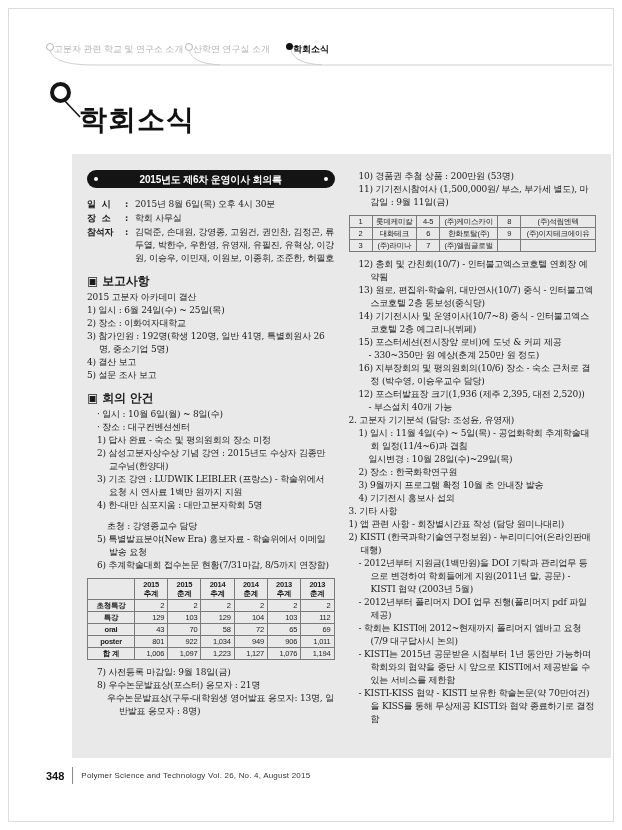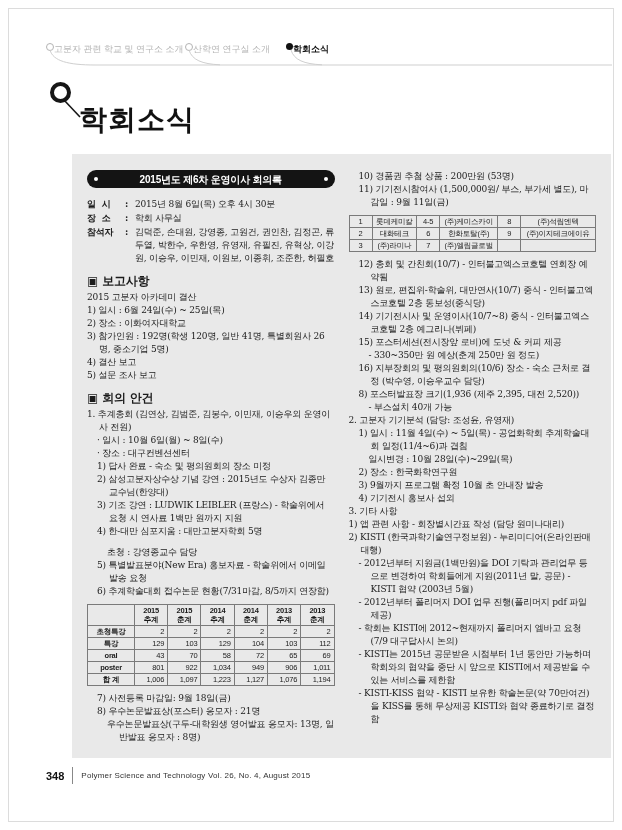--- a/index.html
+++ b/index.html
@@ -126,21 +126,20 @@
           <div class="ln" style="padding-left: 12px; text-indent: -12px;">2) 장소 : 이화여자대학교</div>
           <div class="ln" style="padding-left: 12px; text-indent: -12px;">3) 참가인원 : 192명(학생 120명, 일반 41명, 특별회원사 26명, 중소기업 5명)</div>
           <div class="ln" style="padding-left: 12px; text-indent: -12px;">4) 결산 보고</div>
           <div class="ln" style="padding-left: 12px; text-indent: -12px;">5) 설문 조사 보고</div>
         </div>
 
       <div class="sec-h">
         <span class="sec-marker">▣</span><span>회의 안건</span>
       </div>
       <div>
-          <div class="ln" style="padding-left: 12px; text-indent: -12px;">1. 추계총회 (김연상, 김범준, 김봉수, 이민재, 이승우외 운영이사 전원)</div>
           <div class="ln" style="padding-left: 22px; text-indent: -12px;">· 일시 : 10월 6일(월) ~ 8일(수)</div>
           <div class="ln" style="padding-left: 22px; text-indent: -12px;">· 장소 : 대구컨벤션센터</div>
           <div class="ln" style="padding-left: 22px; text-indent: -12px;">1) 답사 완료 - 숙소 및 평의원회의 장소 미정</div>
           <div class="ln" style="padding-left: 22px; text-indent: -12px;">2) 삼성고분자상수상 기념 강연 : 2015년도 수상자 김종만 교수님(한양대)</div>
           <div class="ln" style="padding-left: 22px; text-indent: -12px;">3) 기조 강연 : LUDWIK LEIBLER (프랑스) - 학술위에서 요청 시 연사료 1백만 원까지 지원</div>
           <div class="ln" style="padding-left: 22px; text-indent: -12px;">4) 한-대만 심포지움 : 대만고분자학회 5명</div>
           <div class="ln" style="padding-left: 32px; text-indent: -12px; margin-top: 8px;">초청 : 강영종교수 담당</div>
           <div class="ln" style="padding-left: 22px; text-indent: -12px;">5) 특별발표분야(New Era) 홍보자료 - 학술위에서 이메일 발송 요청</div>
           <div class="ln" style="padding-left: 22px; text-indent: -12px;">6) 추계학술대회 접수논문 현황(7/31마감, 8/5까지 연장함)</div>
         </div>
@@ -269,21 +268,21 @@
           </tbody>
       </table>
 
       <div>
           <div class="ln" style="padding-left: 22px; text-indent: -12px;">12) 총회 및 간친회(10/7) - 인터불고엑스코호텔 연회장 예약됨</div>
           <div class="ln" style="padding-left: 22px; text-indent: -12px;">13) 원로, 편집위-학술위, 대만연사(10/7) 중식 - 인터불고엑스코호텔 2층 동보성(중식당)</div>
           <div class="ln" style="padding-left: 22px; text-indent: -12px;">14) 기기전시사 및 운영이사(10/7~8) 중식 - 인터불고엑스코호텔 2층 예그리나(뷔페)</div>
           <div class="ln" style="padding-left: 22px; text-indent: -12px;">15) 포스터세션(전시장앞 로비)에 도넛 &amp; 커피 제공</div>
           <div class="ln" style="padding-left: 32px; text-indent: -12px;">- 330~350만 원 예상(춘계 250만 원 정도)</div>
           <div class="ln" style="padding-left: 22px; text-indent: -12px;">16) 지부장회의 및 평의원회의(10/6) 장소 - 숙소 근처로 결정 (박수영, 이승우교수 담당)</div>
-          <div class="ln" style="padding-left: 22px; text-indent: -12px;">8) 포스터발표장 크기(1,936 (제주 2,395, 대전 2,520))</div>
+          <div class="ln" style="padding-left: 22px; text-indent: -12px;">12) 포스터발표장 크기(1,936 (제주 2,395, 대전 2,520))</div>
           <div class="ln" style="padding-left: 32px; text-indent: -12px;">- 부스설치 40개 가능</div>
           <div class="ln" style="padding-left: 12px; text-indent: -12px;">2. 고분자 기기분석 (담당: 조성윤, 유영재)</div>
           <div class="ln" style="padding-left: 22px; text-indent: -12px;">1) 일시 : 11월 4일(수) ~ 5일(목) - 공업화학회 추계학술대회 일정(11/4~6)과 겹침</div>
           <div class="ln" style="padding-left: 32px; text-indent: -12px;">일시변경 : 10월 28일(수)~29일(목)</div>
           <div class="ln" style="padding-left: 22px; text-indent: -12px;">2) 장소 : 한국화학연구원</div>
           <div class="ln" style="padding-left: 22px; text-indent: -12px;">3) 9월까지 프로그램 확정 10월 초 안내장 발송</div>
           <div class="ln" style="padding-left: 22px; text-indent: -12px;">4) 기기전시 홍보사 섭외</div>
           <div class="ln" style="padding-left: 12px; text-indent: -12px;">3. 기타 사항</div>
           <div class="ln" style="padding-left: 12px; text-indent: -12px;">1) 앱 관련 사항 - 회장별시간표 작성 (담당 원미나대리)</div>
           <div class="ln" style="padding-left: 12px; text-indent: -12px;">2) KISTI (한국과학기술연구정보원) - 누리미디어(온라인판매 대행)</div>

